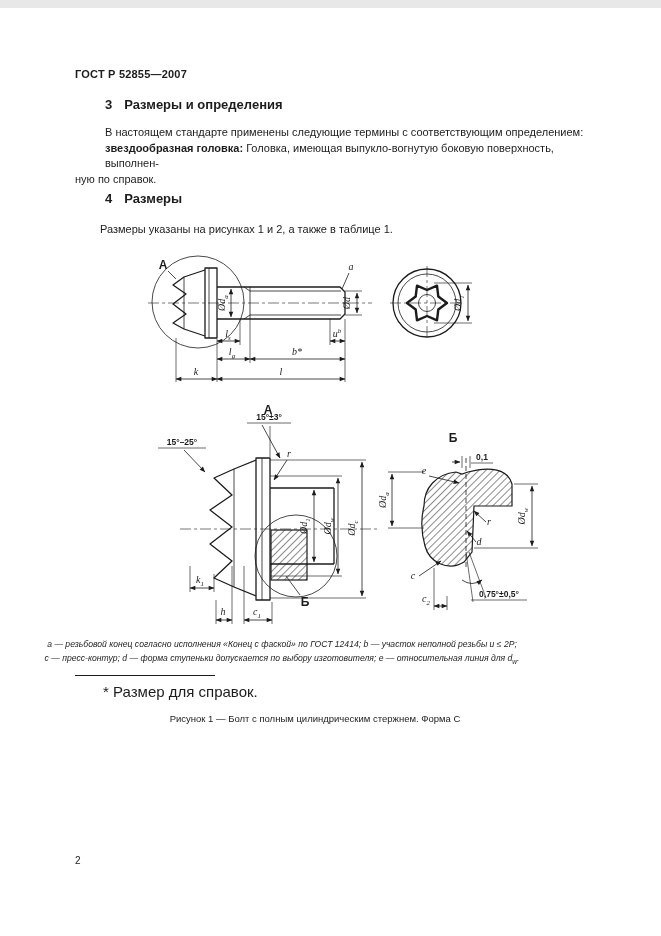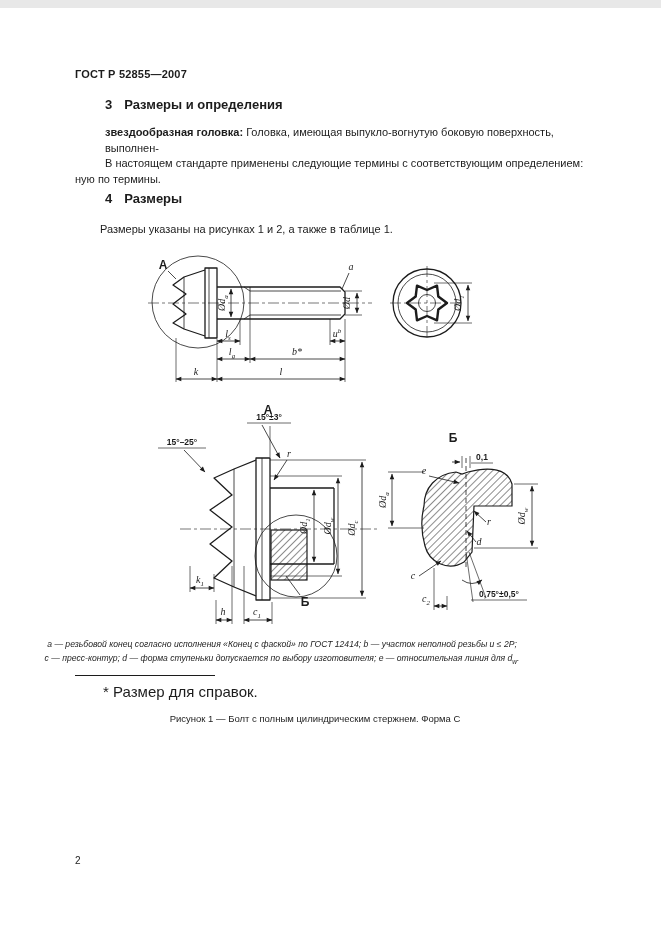--- a/index.html
+++ b/index.html
@@ -42,23 +42,23 @@
 
 <div class="page">
 
   <div class="doc-header">ГОСТ Р 52855—2007</div>
 
   <div class="sec-h" id="s3h">
     <span class="num">3</span><span>Размеры и определения</span>
   </div>
 
   <div class="body-p" id="p3">
+    <div class="ind">В настоящем стандарте применены следующие термины с соответствующим определением:</div>
     <div class="ind"><b>звездообразная головка:</b> <span>Головка, имеющая выпукло-вогнутую боковую поверхность, выполнен-</span></div>
-    <div class="ind">В настоящем стандарте применены следующие термины с соответствующим определением:</div>
-    <div>ную по термины.</div>
+    <div>ную по справок.</div>
   </div>
 
   <div class="sec-h" id="s4h">
     <span class="num">4</span><span>Размеры</span>
   </div>
 
   <div class="body-p" id="p4">
     <div class="ind">Размеры указаны на рисунках 1 и 2, а также в таблице 1.</div>
   </div>
 

